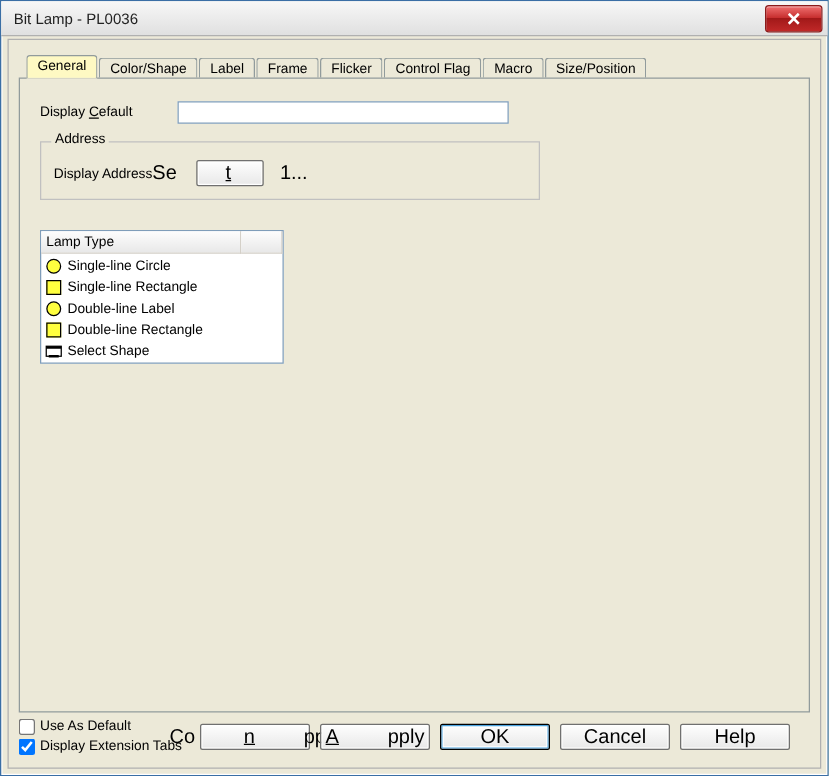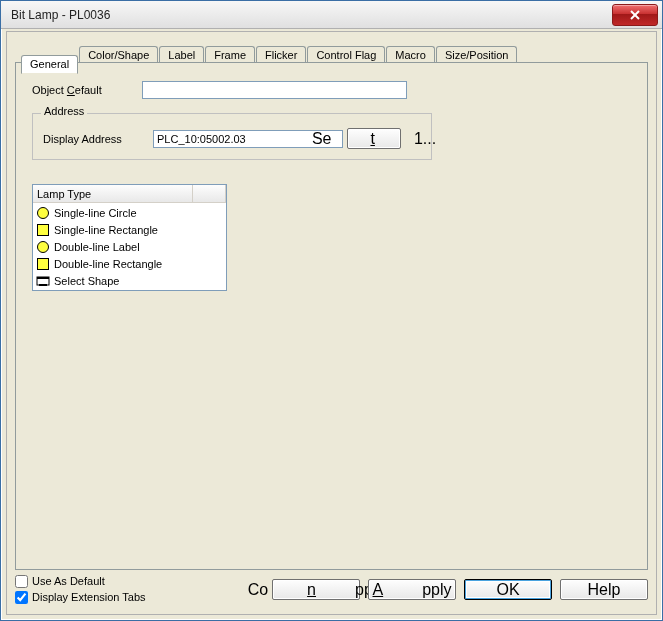--- a/index.html
+++ b/index.html
@@ -70,25 +70,25 @@
     margin-right: 1px;
     background: #ece9d8;
     font-size: 11px;
     border-top-left-radius: 3px;
     border-top-right-radius: 3px;
     position: relative;
     top: 1px;
     cursor: default;
   }
   .tab.active {
-    background: #ffffff;
+    background: #fef9c3;
     border-bottom: 1px solid #ece9d8;
     z-index: 2;
     padding-bottom: 3px;
-    top: 12px;
+    top: 1px;
   }
   .tabbody {
     border: 1px solid #919b9c;
     height: 508px;
     background: #ece9d8;
     margin-top: 0;
     box-sizing: border-box;
     padding: 18px 16px 10px 16px;
     position: relative;
   }
@@ -193,21 +193,21 @@
     background: #ffff3f; border: 1px solid #000; box-sizing: border-box;
   }
   .square-icon {
     width: 12px; height: 12px;
     background: #ffff3f; border: 1px solid #000; box-sizing: border-box;
   }
   .shape-icon svg { width: 14px; height: 14px; }
   
   .bottom {
     position: absolute;
-    left: 8px; right: 8px; bottom: 4px;
+    left: 8px; right: 24px; bottom: 4px;
     height: 40px;
     border-top: 0;
   }
   .bottom .checks {
     float: left;
     margin-top: 3px;
   }
   .chk-row {
     display: flex;
     align-items: center;
@@ -254,30 +254,29 @@
       <div class="tab">Flicker</div>
       <div class="tab">Control Flag</div>
       <div class="tab">Macro</div>
       <div class="tab">Size/Position</div>
     </div>
 
     <div class="tabbody">
 
       <div class="row">
         <div class="lbl">
-          <span>Object </span><span class="ul">C</span><span>efault</span>
+          <span>Display </span><span class="ul">C</span><span>efault</span>
         </div>
         <input class="text comment-input" type="text" value="" style="">
       </div>
 
       <div class="fieldset">
         <div class="legend">Address</div>
         <div class="row" style="margin-bottom:0">
           <div class="lbl">Display Address</div>
-          <input class="text addr-input" type="text" value="PLC_10:05002.03" style="">
           <button class="btn set-btn">
             <span>Se</span>
               <span class="ul">t</span>
               <span>1...</span>
           </button>
         </div>
       </div>
 
       <div class="listbox">
         <div class="header">
@@ -339,19 +338,20 @@
         <button class="btn">
           <span>Co</span>
             <span class="ul">n</span>
             <span>pply</span>
         </button>
         <button class="btn">
           <span class="ul">A</span>
             <span>pply</span>
         </button>
         <button class="btn default">OK</button>
+        <button class="btn">Cancel</button>
         <button class="btn">Help</button>
       </div>
     </div>
 
   </div>
 
 </div>
 
 </body></html>

